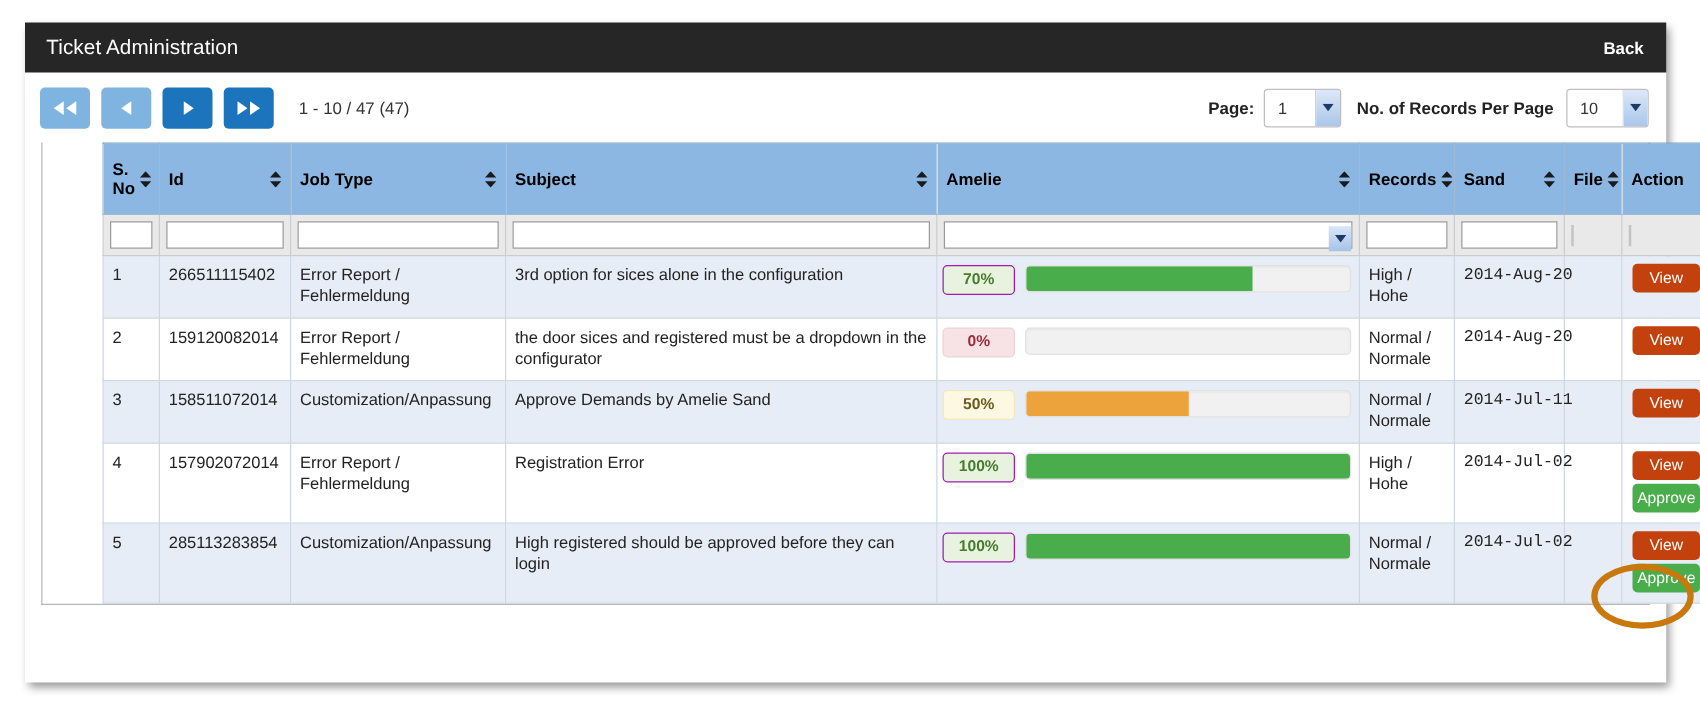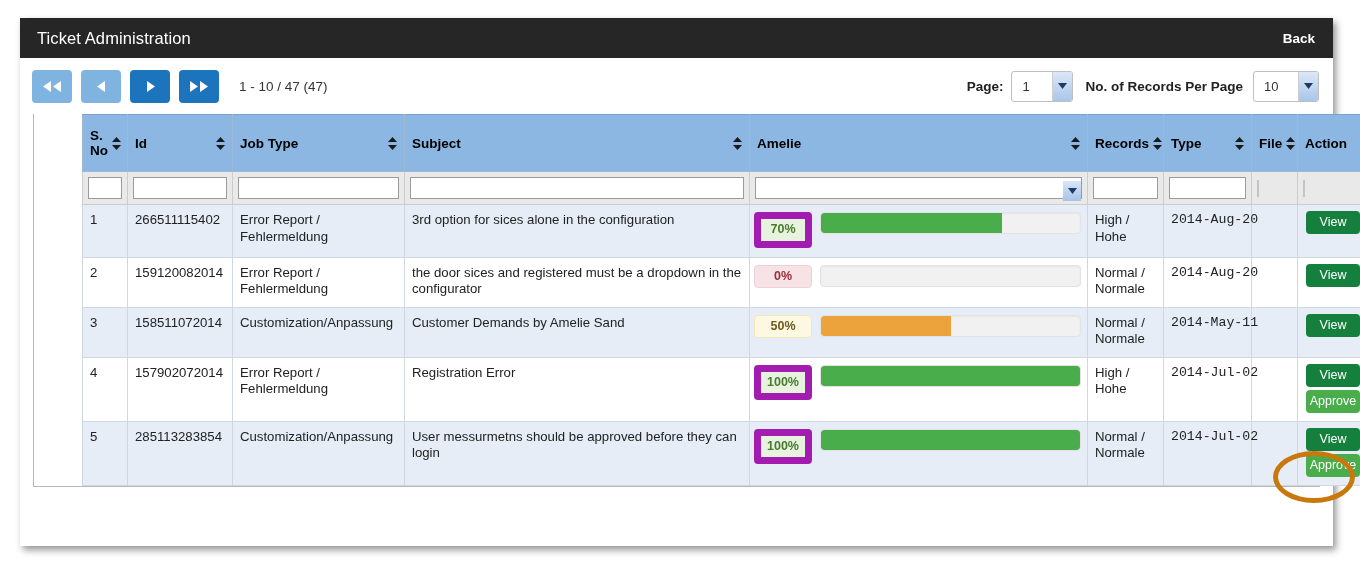--- a/index.html
+++ b/index.html
@@ -232,21 +232,21 @@
   .pct-badge {
     flex: 0 0 auto;
     width: 58px;
     text-align: center;
     font-size: 12.5px;
     font-weight: bold;
     border-radius: 4px;
     padding: 4px 0 5px 0;
     line-height: 1;
   }
-  .pct-badge.green  { background:#e7f3df; color:#4a7a2d; border:7px solid #a21caf; }
+  .pct-badge.green  { background:#e7f3df; color:#4a7a2d; border:1px solid #a21caf; }
   .pct-badge.red    { background:#f7e3e6; color:#9b2b3a; border:1px solid #ecd2d7; }
   .pct-badge.yellow { background:#fdf8e1; color:#6d5a1f; border:1px solid #f2e8c0; }
   .bar-track {
     flex: 1 1 auto;
     height: 22px;
     background: #f1f1f1;
     border: 1px solid #e2e2e2;
     border-radius: 4px;
     overflow: hidden;
     box-shadow: inset 0 1px 2px rgba(0,0,0,0.05);
@@ -264,21 +264,21 @@
     border: none;
     border-radius: 4px;
     color: #ffffff;
     font-family: "Liberation Sans", sans-serif;
     font-size: 12.5px;
     padding: 4px 0 5px 0;
     cursor: pointer;
     text-align: center;
     margin-bottom: 3px;
   }
-  .btn-view { background: #15803d; }
+  .btn-view { background: #c2410c; }
   .btn-approve { background: #4aad4c; margin-bottom: 0; }
 
   
   #annot-ellipse {
     position: absolute;
     left: 1253px; top: 433px;
     width: 82px; height: 52px;
     border: 5px solid #c8780d;
     border-radius: 50%;
     pointer-events: none;
@@ -412,21 +412,21 @@
             <span class="th-inner">
               <span>Records</span>
               <svg class="sortico" width="9" height="13" viewBox="0 0 9 13">
                 <polygon points="4.5,0 9,5 0,5" fill="#1a1a1a"></polygon>
                   <polygon points="4.5,13 9,8 0,8" fill="#1a1a1a"></polygon>
               </svg>
             </span>
           </th>
           <th>
             <span class="th-inner">
-              <span>Type</span>
+              <span>Sand</span>
               <svg class="sortico" width="9" height="13" viewBox="0 0 9 13">
                 <polygon points="4.5,0 9,5 0,5" fill="#1a1a1a"></polygon>
                   <polygon points="4.5,13 9,8 0,8" fill="#1a1a1a"></polygon>
               </svg>
             </span>
           </th>
           <th>
             <span class="th-inner">
               <span>File</span>
               <svg class="sortico" width="9" height="13" viewBox="0 0 9 13">
@@ -518,31 +518,31 @@
             <td class="nowrap">2014-Aug-20</td>
             <td></td>
             <td class="act-cell">
               <button class="btn-view">View</button>
             </td>
           </tr>
           <tr class="odd">
             <td>3</td>
             <td>158511072014</td>
             <td>Customization/Anpassung</td>
-            <td>Customer Demands by Amelie Sand</td>
+            <td>Approve Demands by Amelie Sand</td>
             <td class="status-cell">
               <div class="status-inner">
                 <span class="pct-badge yellow">50%</span>
                 <div class="bar-track">
                   <div class="bar-fill orange" style="width: 50%;"></div>
                 </div>
               </div>
             </td>
             <td>Normal / Normale</td>
-            <td class="nowrap">2014-May-11</td>
+            <td class="nowrap">2014-Jul-11</td>
             <td></td>
             <td class="act-cell">
               <button class="btn-view">View</button>
             </td>
           </tr>
           <tr class="even">
             <td>4</td>
             <td>157902072014</td>
             <td>Error Report / Fehlermeldung</td>
             <td>Registration Error</td>
@@ -559,21 +559,21 @@
             <td></td>
             <td class="act-cell">
               <button class="btn-view">View</button>
               <button class="btn-approve">Approve</button>
             </td>
           </tr>
           <tr class="odd">
             <td>5</td>
             <td>285113283854</td>
             <td>Customization/Anpassung</td>
-            <td>User messurmetns should be approved before they can login</td>
+            <td>High registered should be approved before they can login</td>
             <td class="status-cell">
               <div class="status-inner">
                 <span class="pct-badge green">100%</span>
                 <div class="bar-track">
                   <div class="bar-fill green full" style="width: 100%;"></div>
                 </div>
               </div>
             </td>
             <td>Normal / Normale</td>
             <td class="nowrap">2014-Jul-02</td>

